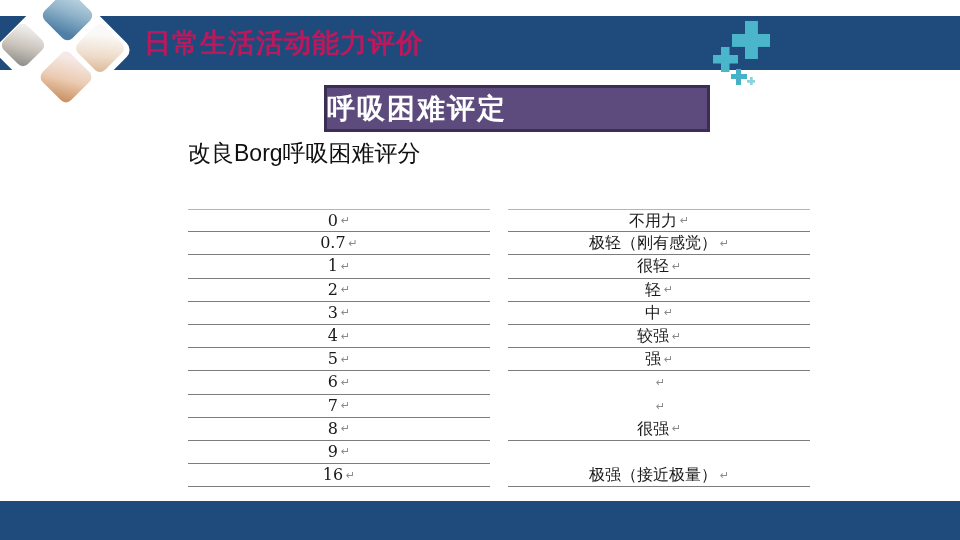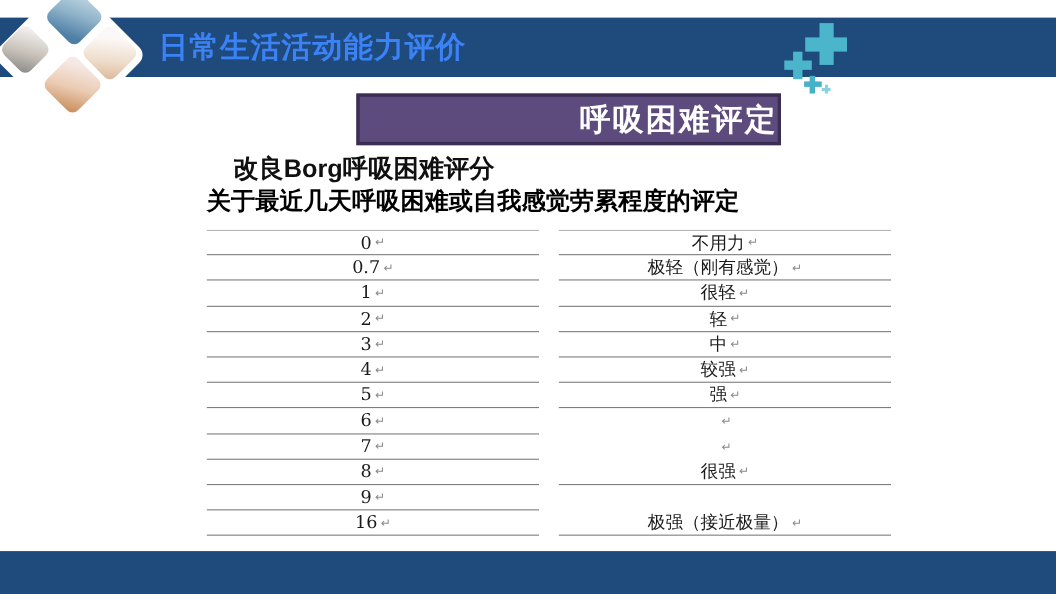--- a/index.html
+++ b/index.html
@@ -4,21 +4,21 @@
 <style>
   html,body{margin:0;padding:0;background:#e9e9e9;}
   .slide{
     position:relative;width:960px;height:540px;background:#ffffff;
     overflow:hidden;font-family:"Liberation Sans",sans-serif;
   }
   
   .header-bar{position:absolute;left:0;top:16px;width:960px;height:54px;background:#1F4B7C;z-index:1;}
   .header-title{
     position:absolute;left:144px;top:16px;height:54px;z-index:4;
-    display:flex;align-items:center;color:#3b82f6;font-size:27px;font-weight:bold;letter-spacing:1px;
+    display:flex;align-items:center;color:#be185d;font-size:27px;font-weight:bold;letter-spacing:1px;
   }
   
   .collage{position:absolute;left:0;top:0;width:150px;height:115px;z-index:3;}
   .white-diamond{position:absolute;left:13px;top:0;width:100px;height:100px;background:#ffffff;transform:rotate(45deg);border-radius:10px;}
   .diamond{position:absolute;transform:rotate(45deg);border-radius:7px;}
   .ph-nurse{left:48px;top:-4px;width:39px;height:39px;background:linear-gradient(155deg,#bdd4e2 10%,#8fb3c9 45%,#4f7fa6 85%);}
   .ph-elder{left:6px;top:28px;width:34px;height:34px;background:linear-gradient(150deg,#f0efee 10%,#c9c2ba 55%,#8e8e8a 95%);}
   .ph-hands{left:81px;top:29px;width:38px;height:38px;background:linear-gradient(140deg,#fbf9f7 25%,#eedcca 65%,#dcba9c 95%);}
   .ph-baby{left:46px;top:57px;width:40px;height:40px;background:linear-gradient(150deg,#f5e8e5 15%,#ebcbb2 55%,#c98f5e 95%);}
   
@@ -29,26 +29,26 @@
       linear-gradient(currentColor,currentColor) center/100% 34% no-repeat;
   }
   .plus-lg{left:732px;top:21px;width:38px;height:38px;color:#4AB5CB;}
   .plus-md{left:713px;top:47px;width:25px;height:25px;color:#4AB5CB;}
   .plus-sm{left:731px;top:69px;width:16px;height:16px;color:#45B2C8;}
   .plus-xs{left:747px;top:77px;width:8px;height:8px;color:#8AD2DF;}
   
   .banner{
     position:absolute;left:324px;top:85px;width:386px;height:47px;box-sizing:border-box;
     background:#5C4B7C;border:3px solid #3B2E55;
-    display:flex;align-items:center;justify-content:flex-end;z-index:2;
+    display:flex;align-items:center;justify-content:flex-start;z-index:2;
   }
   .banner-text{color:#ffffff;font-size:28px;font-weight:bold;letter-spacing:2px;}
   
   .intro{position:absolute;left:188px;top:139px;color:#101010;}
-  .intro-l1{font-size:23px;line-height:29px;font-weight:bold;margin-left:24px;}
+  .intro-l1{font-size:23px;line-height:29px;font-weight:normal;}
   .intro-l2{font-size:22px;line-height:29px;font-weight:bold;color:#000;}
   
   .borg-table{
     position:absolute;left:188px;top:209px;
     display:grid;grid-template-columns:302px 302px;column-gap:18px;
   }
   .cell{
     box-sizing:border-box;height:23.2px;
     display:flex;align-items:center;justify-content:center;
     font-family:"DejaVu Serif",serif;font-size:16px;color:#1a1a1a;line-height:1;
@@ -80,21 +80,20 @@
   <div class="plus plus-md"></div>
   <div class="plus plus-sm"></div>
   <div class="plus plus-xs"></div>
 
   <div class="banner">
     <span class="banner-text">呼吸困难评定</span>
   </div>
 
   <div class="intro">
     <div class="intro-l1">改良Borg呼吸困难评分</div>
-    <div class="intro-l2">关于最近几天呼吸困难或自我感觉劳累程度的评定</div>
   </div>
 
   <div class="borg-table">
       <div class="cell lined top">
         <span>0</span>
         <span class="mark">↵</span>
       </div>
       <div class="cell lined top">
         <span>不用力</span>
         <span class="mark">↵</span>

